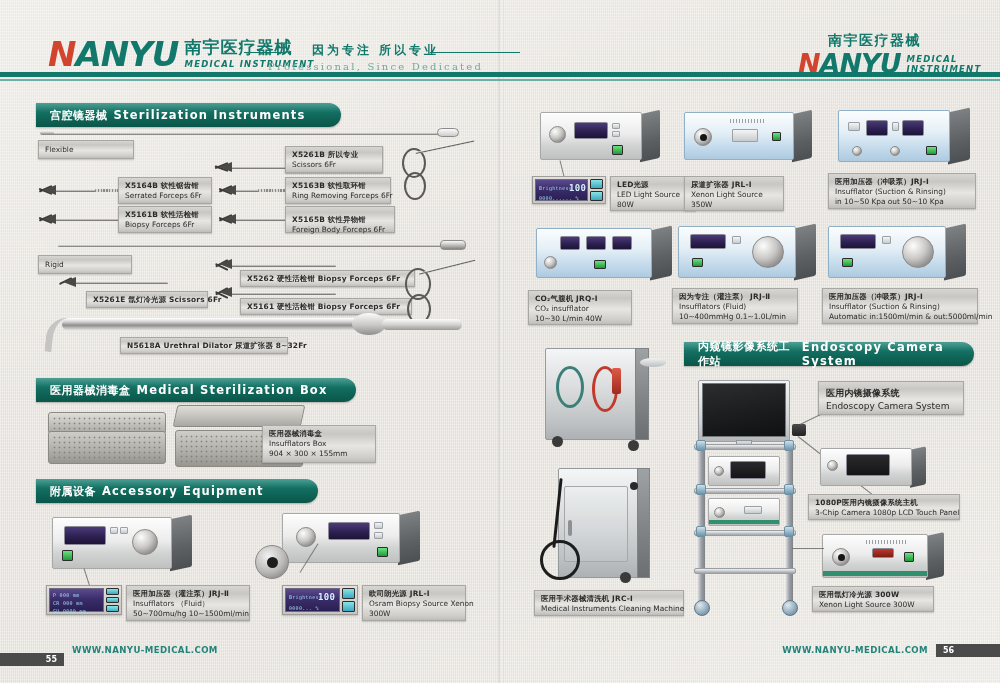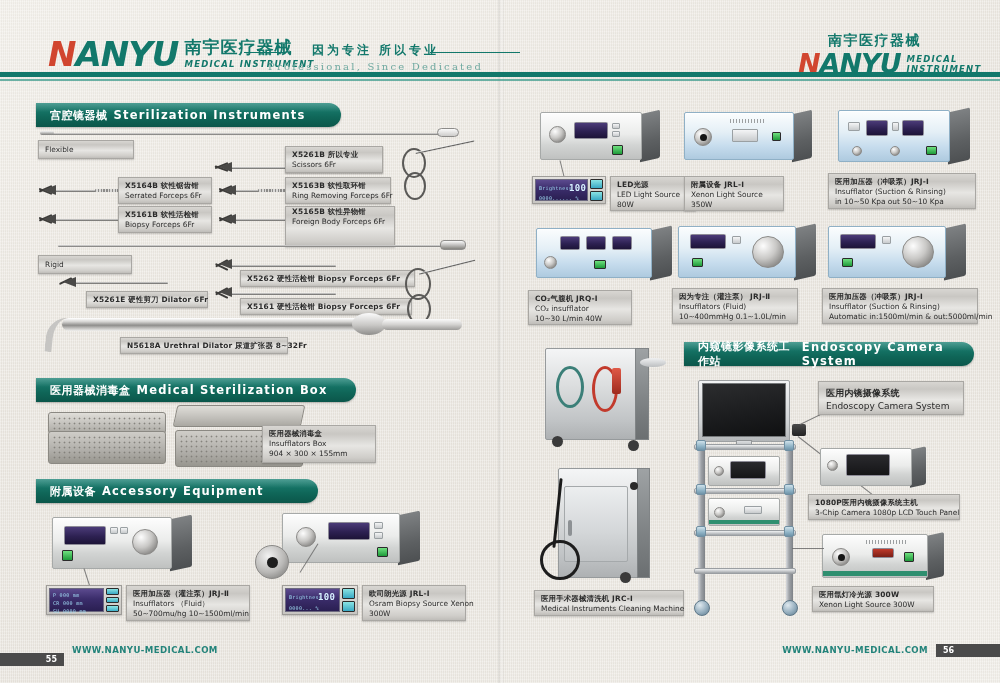--- a/index.html
+++ b/index.html
@@ -399,21 +399,21 @@
   <span class="l cn">X5161B 软性活检钳</span>
   <span class="l">Biopsy Forceps 6Fr</span>
 </div>
 
 <div>
   <div class="shaft" style="left:232px;top:219px;width:78px;"></div>
   <div class="jaw" style="left:218px;top:214px;transform:rotate(-24deg);"></div>
   <div class="jaw" style="left:218px;top:222px;transform:rotate(22deg);"></div>
   <div class="hinge" style="left:223px;top:214px;"></div>
 </div>
-<div class="plate" style="left:285px;top:206px;width:110px;height:41px;padding-top:0;">
+<div class="plate" style="left:285px;top:206px;width:110px;height:27px;padding-top:8px;">
   <span class="l cn">X5165B 软性异物钳</span>
   <span class="l">Foreign Body Forceps 6Fr</span>
 </div>
 
 <div class="shaft long" style="left:58px;top:245px;width:390px;"></div>
 <div style="position:absolute;left:440px;top:240px;width:26px;height:10px;border-radius:4px;background:linear-gradient(180deg,#fafafa,#b6b5b3 60%,#85847f);border:1px solid #8f8e8c;"></div>
 
 <div class="plate" style="left:38px;top:255px;width:94px;height:19px;padding-top:4px;">
   <span class="l">Rigid</span>
 </div>
@@ -427,21 +427,21 @@
 <div class="plate" style="left:240px;top:270px;width:175px;height:17px;padding-top:3px;">
   <span class="l cn">X5262 硬性活检钳 Biopsy Forceps 6Fr</span>
 </div>
 
 <div>
   <div class="shaft thin" style="left:72px;top:282px;width:96px;"></div>
   <div class="jaw" style="left:58px;top:277px;transform:rotate(-26deg);"></div>
   <div class="hinge" style="left:63px;top:277px;"></div>
 </div>
 <div class="plate" style="left:86px;top:291px;width:122px;height:17px;padding-top:3px;">
-  <span class="l cn">X5261E 硬性剪刀 Dilator 6Fr</span>
+  <span class="l cn">X5261E 氙灯冷光源 Scissors 6Fr</span>
 </div>
 
 <div>
   <div class="shaft thin" style="left:230px;top:293px;width:106px;"></div>
   <div class="jaw" style="left:214px;top:287px;transform:rotate(-28deg);"></div>
   <div class="jaw" style="left:214px;top:297px;transform:rotate(26deg);"></div>
   <div class="hinge" style="left:219px;top:287px;"></div>
 </div>
 <div class="plate" style="left:240px;top:298px;width:172px;height:17px;padding-top:3px;">
   <span class="l cn">X5161 硬性活检钳 Biopsy Forceps 6Fr</span>
@@ -583,21 +583,21 @@
 <div class="dev blue" style="left:684px;top:112px;width:110px;height:48px;">
   <div class="side" style="width:20px;right:-18px;transform:skewY(-13deg);"></div>
   <div class="front"></div>
   <div class="knob" style="left:10px;top:16px;width:18px;height:18px;"></div>
   <div style="position:absolute;left:16px;top:22px;width:7px;height:7px;border-radius:50%;background:#151515;"></div>
   <div class="btn-s" style="left:48px;top:17px;width:26px;height:13px;"></div>
   <div class="btn-g" style="left:88px;top:20px;width:9px;height:9px;"></div>
   <div class="vent" style="left:46px;top:7px;width:36px;height:4px;"></div>
 </div>
 <div class="plate" style="left:684px;top:176px;width:100px;height:35px;padding-top:3px;">
-  <span class="l cn">附属设备 JRL-Ⅰ</span>
+  <span class="l cn">尿道扩张器 JRL-Ⅰ</span>
   <span class="l">Xenon Light Source</span>
   <span class="l">350W</span>
 </div>
 
 <div class="dev blue" style="left:838px;top:110px;width:112px;height:52px;">
   <div class="side" style="width:22px;right:-20px;transform:skewY(-13deg);"></div>
   <div class="front"></div>
   <div class="screen" style="left:28px;top:10px;width:22px;height:16px;"></div>
   <div class="screen" style="left:64px;top:10px;width:22px;height:16px;"></div>
   <div class="btn-s" style="left:10px;top:12px;width:12px;height:9px;"></div>

